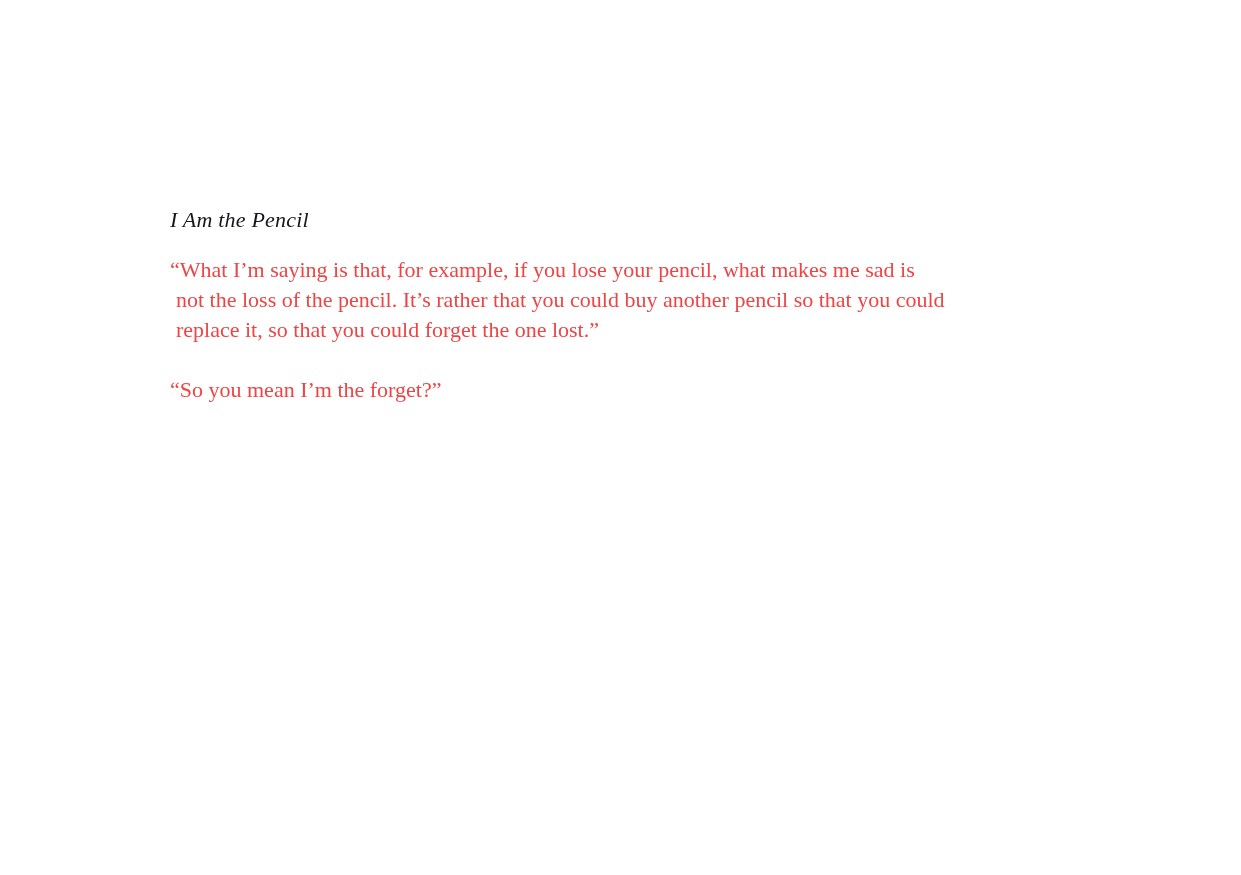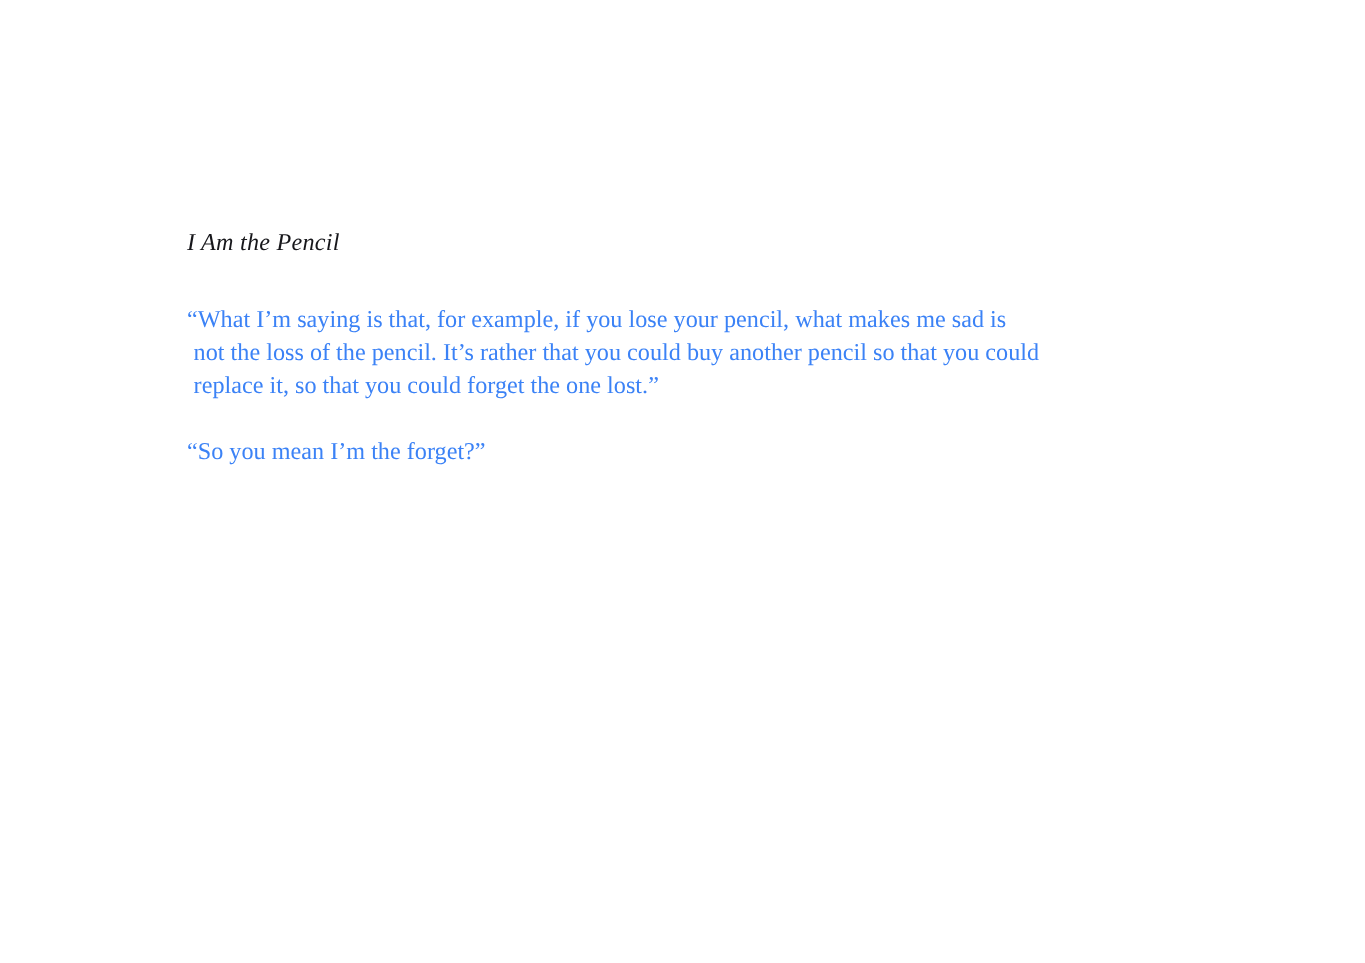--- a/index.html
+++ b/index.html
@@ -20,28 +20,28 @@
     position: absolute;
     left: 170px;
     top: 205px;
     width: 800px;
   }
   .title {
     font-style: italic;
     font-size: 22px;
     line-height: 30px;
     letter-spacing: 0.2px;
-    margin: 0 0 40px 0;
+    margin: 0 0 20px 0;
     color: #17171b;
   }
   .para {
     font-size: 22px;
     line-height: 30px;
     margin: 0 0 30px 0;
-    color: #3b82f6;
+    color: #ef4444;
     max-width: 770px;
     text-indent: 0;
   }
   .para:last-child {
     margin-bottom: 0;
   }
   .para.hang {
     padding-left: 6px;
     text-indent: -6px;
   }

